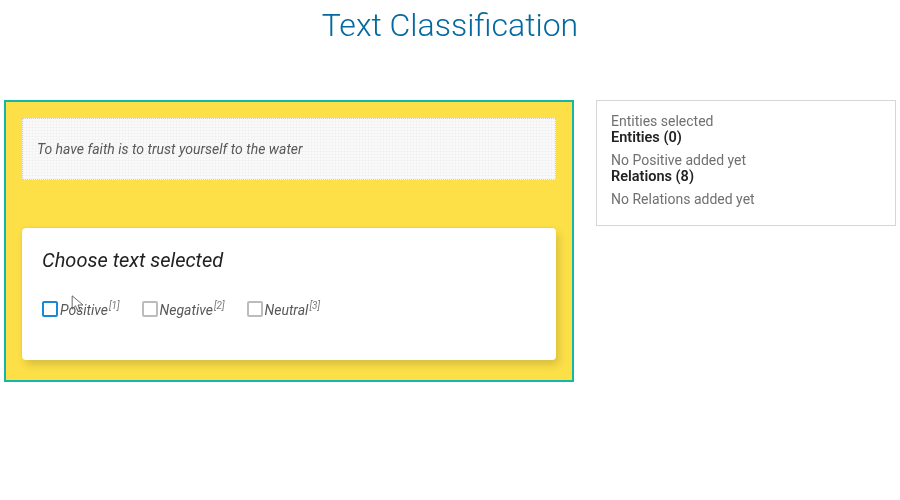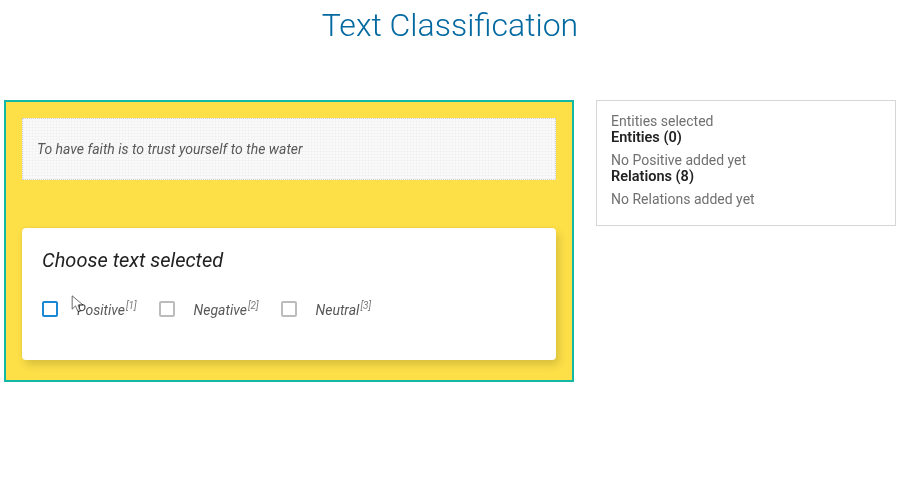--- a/index.html
+++ b/index.html
@@ -60,21 +60,21 @@
       margin-bottom: 28px;
     }
     .options-row {
       display: flex;
       gap: 22px;
       align-items: center;
     }
     .option {
       display: flex;
       align-items: center;
-      gap: 19px;
+      gap: 2px;
       cursor: pointer;
     }
     .checkbox {
       width: 16px;
       height: 16px;
       border: 2px solid #bcbcbc;
       border-radius: 2px;
       background: #fff;
       display: inline-block;
     }

